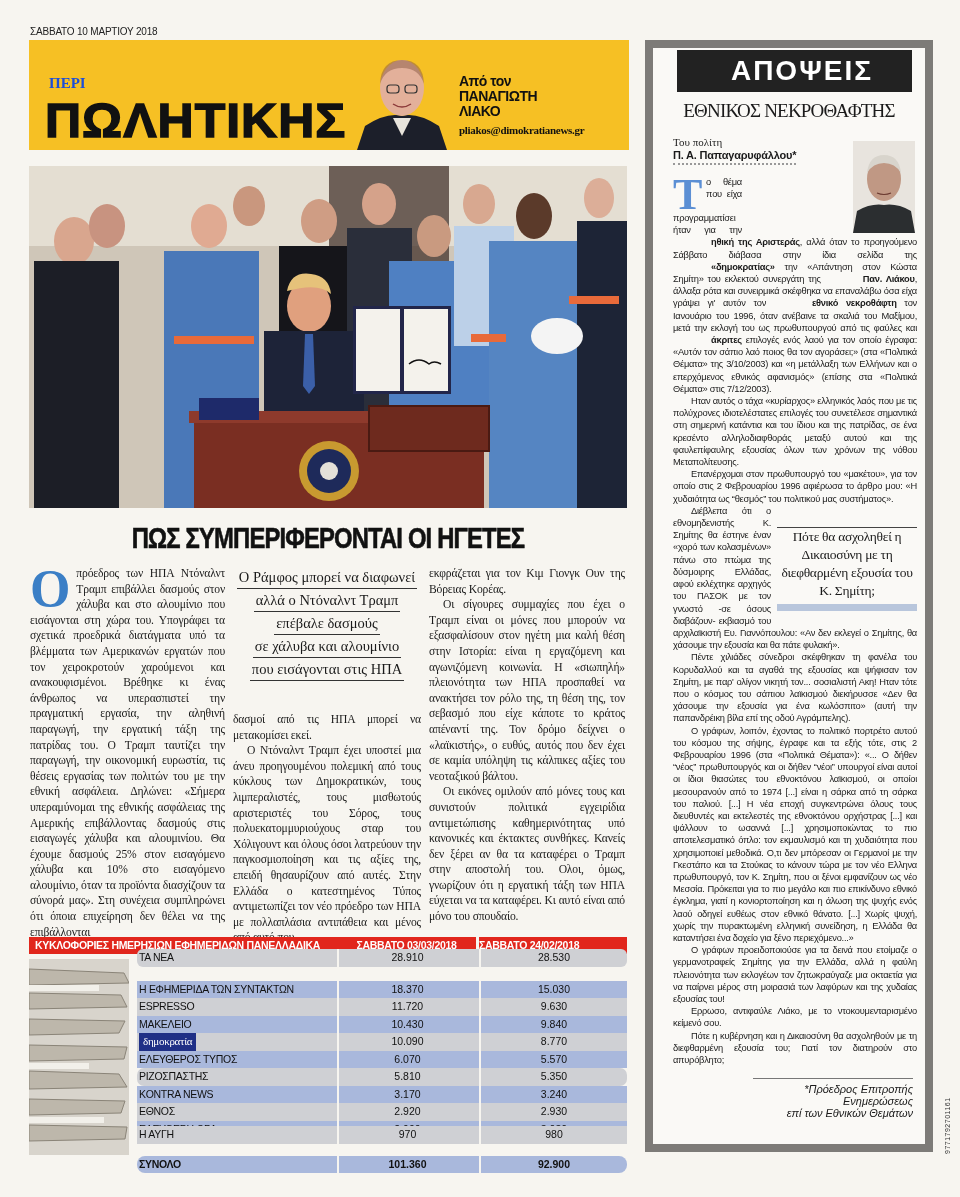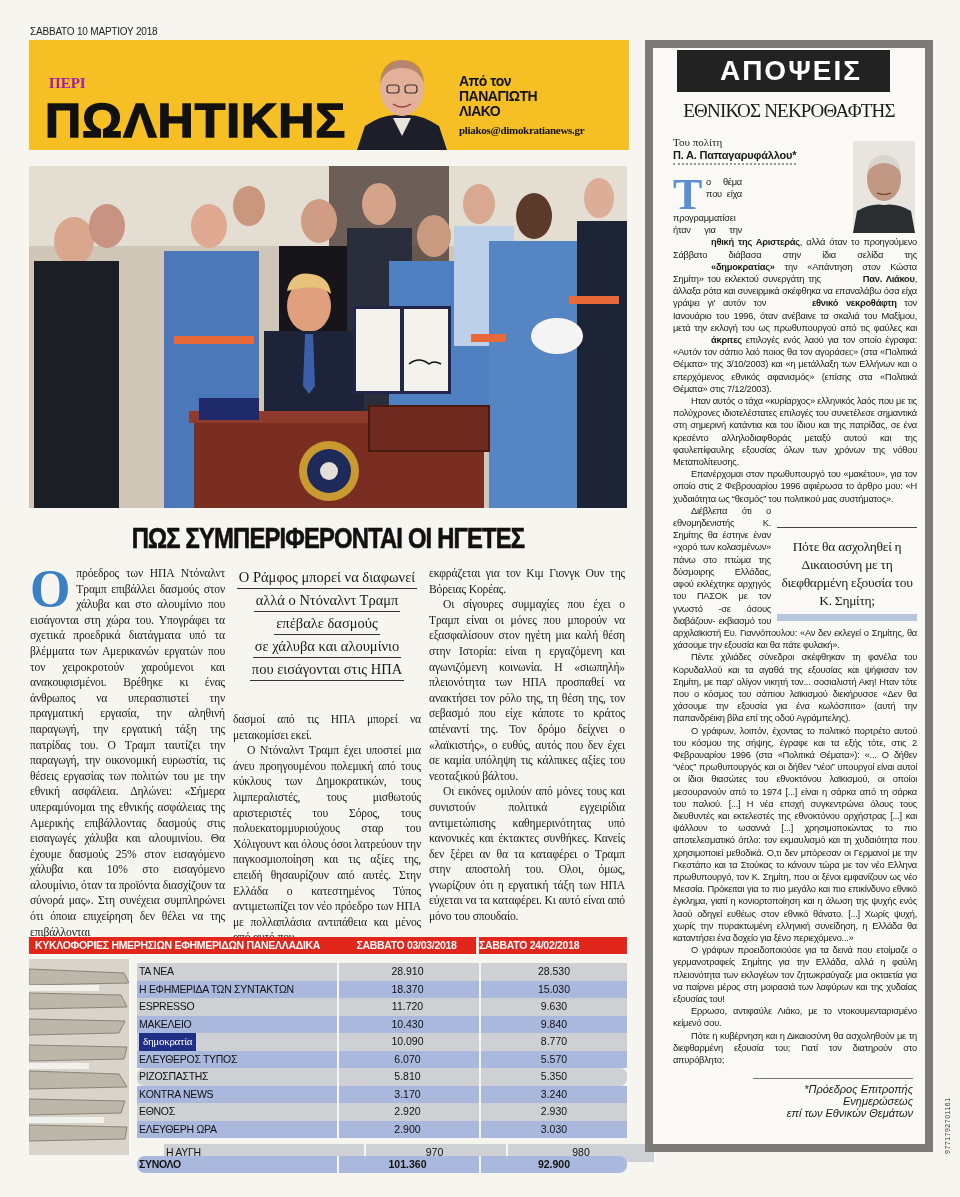--- a/index.html
+++ b/index.html
@@ -3,21 +3,21 @@
 <meta charset="utf-8">
 <style>
   * { box-sizing: border-box; margin: 0; padding: 0; }
   html, body { width: 960px; height: 1197px; }
   body { background: #f7f5f0; font-family: "Liberation Serif", serif; color: #1a1a1a; position: relative; overflow: hidden; }
 
   .date { position: absolute; left: 30px; top: 26px; font-family: "Liberation Sans", sans-serif; font-size: 10px; letter-spacing: -0.2px; color: #222; }
 
   
   .banner { position: absolute; left: 29px; top: 40px; width: 600px; height: 110px; background: #f6c024; }
-  .banner .peri { position: absolute; left: 20px; top: 35px; font-family: "Liberation Serif", serif; font-weight: bold; font-size: 15px; color: #a21caf; }
+  .banner .peri { position: absolute; left: 20px; top: 35px; font-family: "Liberation Serif", serif; font-weight: bold; font-size: 15px; color: #1d4ed8; }
   .banner .title { position: absolute; left: 16px; top: 52px; font-family: "Liberation Sans", sans-serif; font-weight: 900; font-size: 50px; letter-spacing: 1px; color: #111; -webkit-text-stroke: 1.5px #111; transform: scaleY(0.95); }
   .banner .author-photo { position: absolute; left: 328px; top: 8px; width: 90px; height: 102px; }
   .banner .by { position: absolute; left: 430px; top: 34px; font-family: Liberation Sans, sans-serif; font-weight: bold; font-size: 14px; line-height: 15px; color: #111; letter-spacing: -0.5px; }
   .banner .email { position: absolute; left: 430px; top: 84px; font-family: "Liberation Serif", serif; font-weight: bold; font-size: 11px; color: #111; letter-spacing: -0.3px; }
 
   
   .photo { position: absolute; left: 29px; top: 166px; width: 598px; height: 342px; background: #ddd6cc; overflow: hidden; }
 
   
   .headline { position: absolute; left: 29px; top: 522px; width: 598px; text-align: center; font-family: "Liberation Sans", sans-serif; font-weight: bold; font-size: 29px; letter-spacing: -1px; color: #111; transform: scaleX(0.82); transform-origin: center; -webkit-text-stroke: 0.6px #111; }
@@ -46,32 +46,32 @@
   .circ-row.blue { background: #a9b8dc; }
   .circ-row .name { position: absolute; left: 2px; letter-spacing: -0.3px; }
   .circ-row .v1 { position: absolute; left: 200px; width: 139px; text-align: center; border-left: 2px solid #f7f5f0; }
   .circ-row .v2 { position: absolute; left: 342px; width: 148px; text-align: center; border-left: 2px solid #f7f5f0; }
   .circ-row.total { font-weight: bold; border-radius: 8px; }
   .circ-row .dim-badge { background: #1f2f86; color: #fff; font-family: "Liberation Serif", serif; padding: 0 4px; font-size: 11px; }
 
   
   .opinion { position: absolute; left: 645px; top: 40px; width: 288px; height: 1112px; background: #7d7b78; padding: 8px; }
   .opinion-inner { position: absolute; left: 8px; top: 8px; width: 272px; height: 1096px; background: #faf9f6; }
-  .op-header { position: absolute; left: 24px; top: 2px; width: 213px; height: 42px; background: #222; color: #fff; text-align: center; font-family: "Liberation Sans", sans-serif; font-weight: 900; font-size: 28px; line-height: 42px; letter-spacing: 2px; padding-left: 15px; }
+  .op-header { position: absolute; left: 24px; top: 2px; width: 235px; height: 42px; background: #222; color: #fff; text-align: center; font-family: "Liberation Sans", sans-serif; font-weight: 900; font-size: 28px; line-height: 42px; letter-spacing: 2px; padding-left: 15px; }
   .op-title { position: absolute; left: 0; top: 52px; width: 272px; text-align: center; font-family: "Liberation Serif", serif; font-size: 19px; letter-spacing: -0.8px; }
   .op-byline-pre { position: absolute; left: 20px; top: 88px; font-family: "Liberation Serif", serif; font-size: 11px; }
   .op-byline { position: absolute; left: 20px; top: 101px; font-family: "Liberation Sans", sans-serif; font-weight: bold; font-size: 11px; border-bottom: 2px dotted #999; padding-bottom: 2px; letter-spacing: -0.2px; }
   .op-photo { position: absolute; left: 200px; top: 93px; width: 62px; height: 92px; background: #c9c1b8; }
   .op-text { position: absolute; left: 20px; top: 128px; width: 244px; font-family: "Liberation Sans", sans-serif; font-size: 9.3px; line-height: 12.2px; text-align: justify; letter-spacing: -0.25px; }
   .op-text p { text-indent: 18px; }
   .op-text p.first { text-indent: 0; }
   .op-text b { font-weight: bold; padding-left: 38px; }
   .op-dropcap { float: left; font-family: "Liberation Serif", serif; font-weight: bold; font-size: 44px; line-height: 34px; color: #5b8fd4; margin: 2px 4px 0 0; }
   .op-text .clear-right { float: right; width: 175px; height: 52px; }
-  .op-pull { float: right; width: 140px; margin: 22px 0 4px 6px; text-align: center; font-family: "Liberation Serif", serif; font-size: 13.5px; line-height: 18px; letter-spacing: -0.3px; border-top: 1px solid #444; padding-top: 10px; }
+  .op-pull { float: right; width: 140px; margin: 22px 0 4px 6px; text-align: center; font-family: "Liberation Serif", serif; font-size: 13.5px; line-height: 18px; letter-spacing: -0.3px; border-top: 1px solid #444; padding-top: 0; }
   .op-pull .bar { display: block; height: 7px; background: #b8c6dc; margin-top: 4px; }
   .op-footnote { position: absolute; right: 12px; top: 1030px; width: 160px; text-align: right; font-family: "Liberation Sans", sans-serif; font-style: italic; font-size: 11px; line-height: 12px; border-top: 1px solid #777; padding-top: 4px; }
 
   .barcode { position: absolute; left: 944px; top: 1032px; width: 12px; height: 122px; font-family: "Liberation Sans", sans-serif; font-size: 7px; writing-mode: vertical-rl; transform: rotate(180deg); color: #333; letter-spacing: 0.5px; }
 </style>
 </head>
 <body>
 
 <div class="date">ΣΑΒΒΑΤΟ 10 ΜΑΡΤΙΟΥ 2018</div>
 
@@ -188,21 +188,21 @@
       <path d="M0,140 L96,142 L92,154 L0,156 Z"></path>
       <path d="M0,166 L98,168 L96,180 L0,182 Z"></path>
     </g>
     <g fill="#f2f0ea">
       <rect x="0" y="26" width="70" height="6"></rect>
         <rect x="0" y="104" width="60" height="6"></rect>
         <rect x="0" y="158" width="75" height="6"></rect>
     </g>
   </svg>
   <div id="circ-rows">
-      <div class="circ-row grey" style="top: 26px;">
+      <div class="circ-row grey" style="top: 12px; border-radius: 6px;">
         <span class="name">ΤΑ ΝΕΑ</span>
         <span class="v1">28.910</span>
         <span class="v2">28.530</span>
       </div>
       <div class="circ-row blue" style="top: 43.5px;">
         <span class="name">Η ΕΦΗΜΕΡΙΔΑ ΤΩΝ ΣΥΝΤΑΚΤΩΝ</span>
         <span class="v1">18.370</span>
         <span class="v2">15.030</span>
       </div>
       <div class="circ-row grey" style="top: 61px;">
@@ -238,21 +238,21 @@
       <div class="circ-row grey" style="top: 166px;">
         <span class="name">ΕΘΝΟΣ</span>
         <span class="v1">2.920</span>
         <span class="v2">2.930</span>
       </div>
       <div class="circ-row blue" style="top: 183.5px;">
         <span class="name">ΕΛΕΥΘΕΡΗ ΩΡΑ</span>
         <span class="v1">2.900</span>
         <span class="v2">3.030</span>
       </div>
-      <div class="circ-row grey" style="top: 207px; margin-left: 27px;">
+      <div class="circ-row grey" style="top: 189px;">
         <span class="name">Η ΑΥΓΗ</span>
         <span class="v1">970</span>
         <span class="v2">980</span>
       </div>
       <div class="circ-row blue total" style="top: 218.5px;">
         <span class="name">ΣΥΝΟΛΟ</span>
         <span class="v1">101.360</span>
         <span class="v2">92.900</span>
       </div>
     </div>

